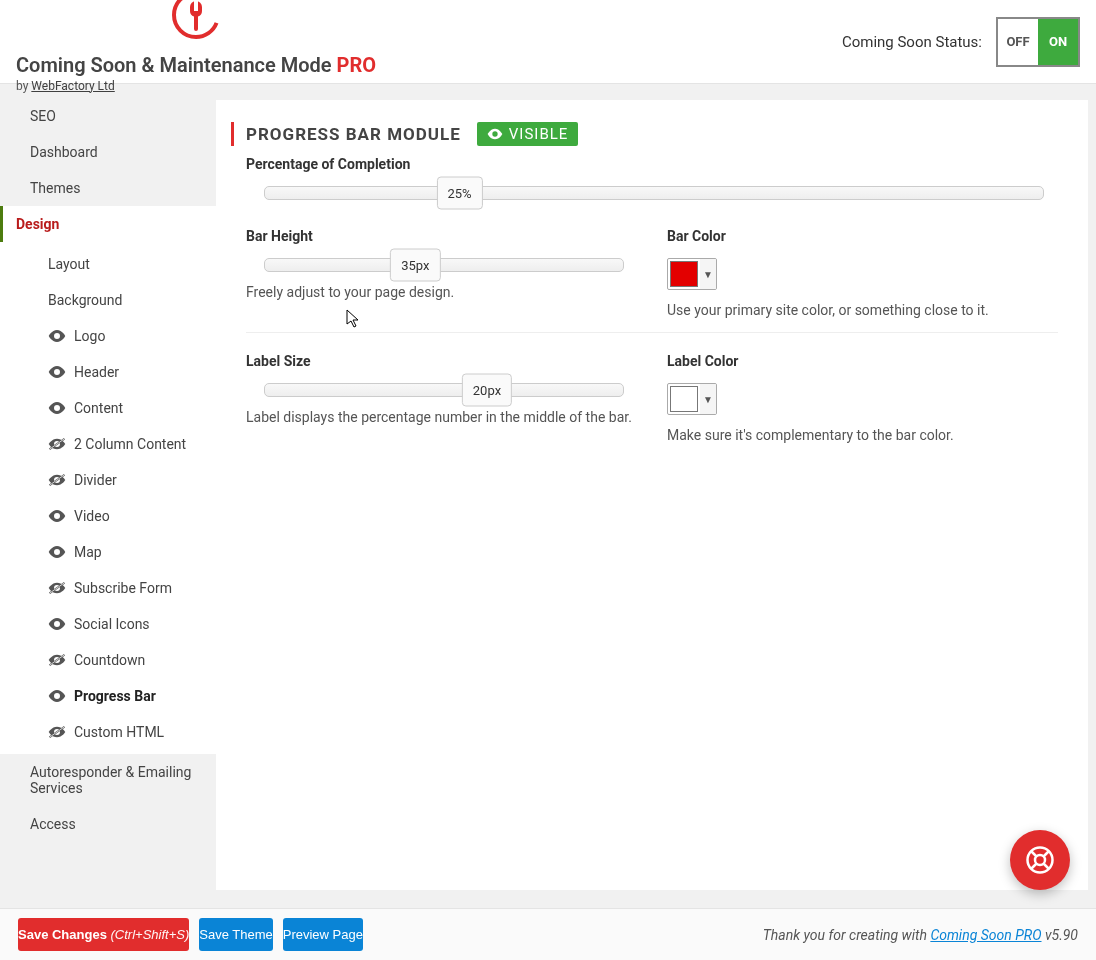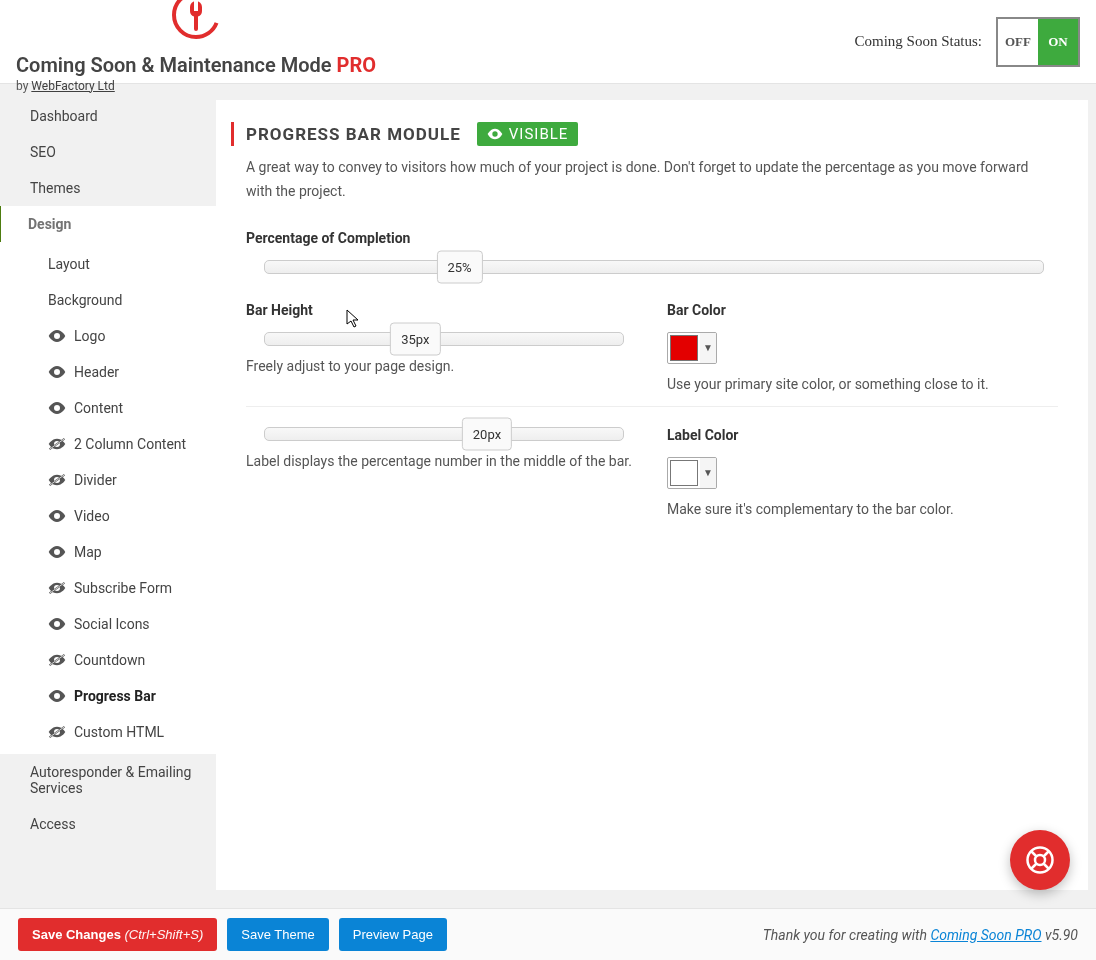--- a/index.html
+++ b/index.html
@@ -7,33 +7,33 @@
 
 
 .header { background: #fff; height: 84px; border-bottom: 1px solid #e4e4e4; display: flex; align-items: center; padding: 0 16px; justify-content: space-between; }
 .brand { display: flex; align-items: center; gap: 14px; flex-direction: column; }
 .logo { width: 48px; height: 48px; }
 .brand-text { display: flex; flex-direction: column; }
 .brand-title { font-size: 20px; font-weight: 600; color: #444; }
 .brand-title .pro { color: #e12d2d; font-weight: 700; }
 .brand-by { font-size: 12px; color: #555; margin-top: 2px; }
 .brand-by a { color: #404040; text-decoration: underline; }
-.header-right { display: flex; align-items: center; gap: 14px; font-family: Liberation Serif, serif; }
+.header-right { display: flex; align-items: center; gap: 14px; }
 .status-label { color: #333; font-size: 15px; }
 .toggle { display: flex; border: 2px solid #888; height: 50px; }
 .toggle div { width: 40px; display: flex; align-items: center; justify-content: center; font-weight: 700; font-size: 13px; }
 .toggle .off { background: #fff; color: #555; }
 .toggle .on { background: #3eaa3e; color: #fff; }
 
 
 .body { display: flex; height: 824px; }
 .sidebar { width: 216px; padding: 14px 0; }
 .nav-top { list-style: none; }
 .nav-top > li { padding: 10px 16px 10px 30px; color: #444; cursor: pointer; font-size: 14px; }
-.nav-top > li.active { border-left: 1px solid #4d7c0f; padding-left: 27px; color: #737373; font-weight: 700; background: #fff; }
+.nav-top > li.active { border-left: 3px solid #4d7c0f; padding-left: 13px; color: #b91c1c; font-weight: 700; background: #fff; }
 .subnav { list-style: none; background: #fff; padding: 4px 0; }
 .subnav li { padding: 10px 16px 10px 48px; display: flex; align-items: center; gap: 8px; color: #444; font-size: 14px; cursor: pointer; }
 .subnav li.active { font-weight: 700; color: #222; }
 .subnav li .eye { width: 18px; flex-shrink: 0; display: flex; align-items: center; justify-content: center; }
 .subnav li.no-icon { }
 
 
 .content { flex: 1; padding: 16px 8px 16px 0; }
 .panel { background: #fff; padding: 22px 30px; min-height: 790px; }
 .module-head { display: flex; align-items: center; gap: 16px; border-left: 3px solid #e12d2d; padding-left: 12px; margin-left: -15px; margin-bottom: 10px; }
@@ -53,21 +53,21 @@
 .row2 > div { flex: 1; }
 .row2.noborder { border-bottom: none; }
 
 .color-picker { display: inline-flex; border: 1px solid #aaa; border-radius: 2px; overflow: hidden; cursor: pointer; }
 .color-swatch { width: 28px; height: 26px; border: 1px solid #777; margin: 2px; }
 .color-caret { width: 16px; display: flex; align-items: center; justify-content: center; background: #f5f5f5; color: #555; font-size: 10px; }
 
 
 .footer { position: absolute; bottom: 0; left: 0; right: 0; height: 52px; background: #fafafa; border-top: 1px solid #e4e4e4; display: flex; align-items: center; padding: 0 18px; justify-content: space-between; }
 .footer-left { display: flex; gap: 10px; }
-.btn { border: none; border-radius: 3px; padding: 9px 14px; font-size: 13px; color: #fff; cursor: pointer; }
+.btn { border: none; border-radius: 3px; padding: 9px 0; font-size: 13px; color: #fff; cursor: pointer; }
 .btn-red { background: #e12d2d; }
 .btn-red .hint { font-style: italic; font-weight: 400; opacity: 0.95; }
 .btn-blue { background: #0a84d6; }
 .footer-right { color: #555; font-style: italic; font-size: 14px; }
 .footer-right a { color: #0a84d6; text-decoration: underline; }
 
 
 .help-fab { position: absolute; right: 26px; bottom: 70px; width: 60px; height: 60px; border-radius: 50%; background: #e12d2d; display: flex; align-items: center; justify-content: center; cursor: pointer; box-shadow: 0 4px 12px rgba(0,0,0,0.25); }
 
 
@@ -101,22 +101,22 @@
     <div class="toggle">
       <div class="off">OFF</div>
       <div class="on">ON</div>
     </div>
   </div>
 </div>
 
 <div class="body">
   <div class="sidebar">
     <ul class="nav-top" id="nav-top">
+        <li>SEO</li>
         <li>Dashboard</li>
-        <li>SEO</li>
         <li>Themes</li>
         <li class="active">Design</li>
         <ul class="subnav">
           <li class="no-icon">Layout</li>
           <li class="no-icon">Background</li>
           <li>
             <span class="eye">
               <svg width="18" height="14" viewBox="0 0 24 16">
                 <path d="M12 0C5 0 1 8 1 8s4 8 11 8 11-8 11-8S19 0 12 0zm0 12a4 4 0 1 1 0-8 4 4 0 0 1 0 8z" fill="#555"></path>
               </svg>
@@ -233,21 +233,20 @@
         <div class="module-title">PROGRESS BAR MODULE</div>
         <div class="visible-badge">
           <span>
             <svg width="16" height="12" viewBox="0 0 24 16">
                 <path d="M12 0C5 0 1 8 1 8s4 8 11 8 11-8 11-8S19 0 12 0zm0 12a4 4 0 1 1 0-8 4 4 0 0 1 0 8z" fill="#fff"></path>
               </svg>
           </span>
           <span>VISIBLE</span>
         </div>
       </div>
-      <p class="module-desc">A great way to convey to visitors how much of your project is done. Don't forget to update the percentage as you move forward with the project.</p>
 
       <div class="field">
         <span class="field-label">Percentage of Completion</span>
         <div class="slider-wrap">
           <div class="slider-track" style="width: 780px;">
             <div class="slider-handle" style="left:25%;">25%</div>
           </div>
         </div>
       </div>
 
@@ -266,20 +265,21 @@
           <div class="color-picker">
             <div class="color-swatch" style="background:#e30000"></div>
             <div class="color-caret">▼</div>
           </div>
           <div class="field-help">Use your primary site color, or something close to it.</div>
         </div>
       </div>
 
       <div class="row2 noborder">
         <div class="field">
+          <span class="field-label">Label Size</span>
           <div class="slider-wrap">
             <div class="slider-track" style="width: 360px;">
               <div class="slider-handle" style="left:62%;">20px</div>
             </div>
           </div>
           <div class="field-help">Label displays the percentage number in the middle of the bar.</div>
         </div>
         <div class="field">
           <span class="field-label">Label Color</span>
           <div class="color-picker">

